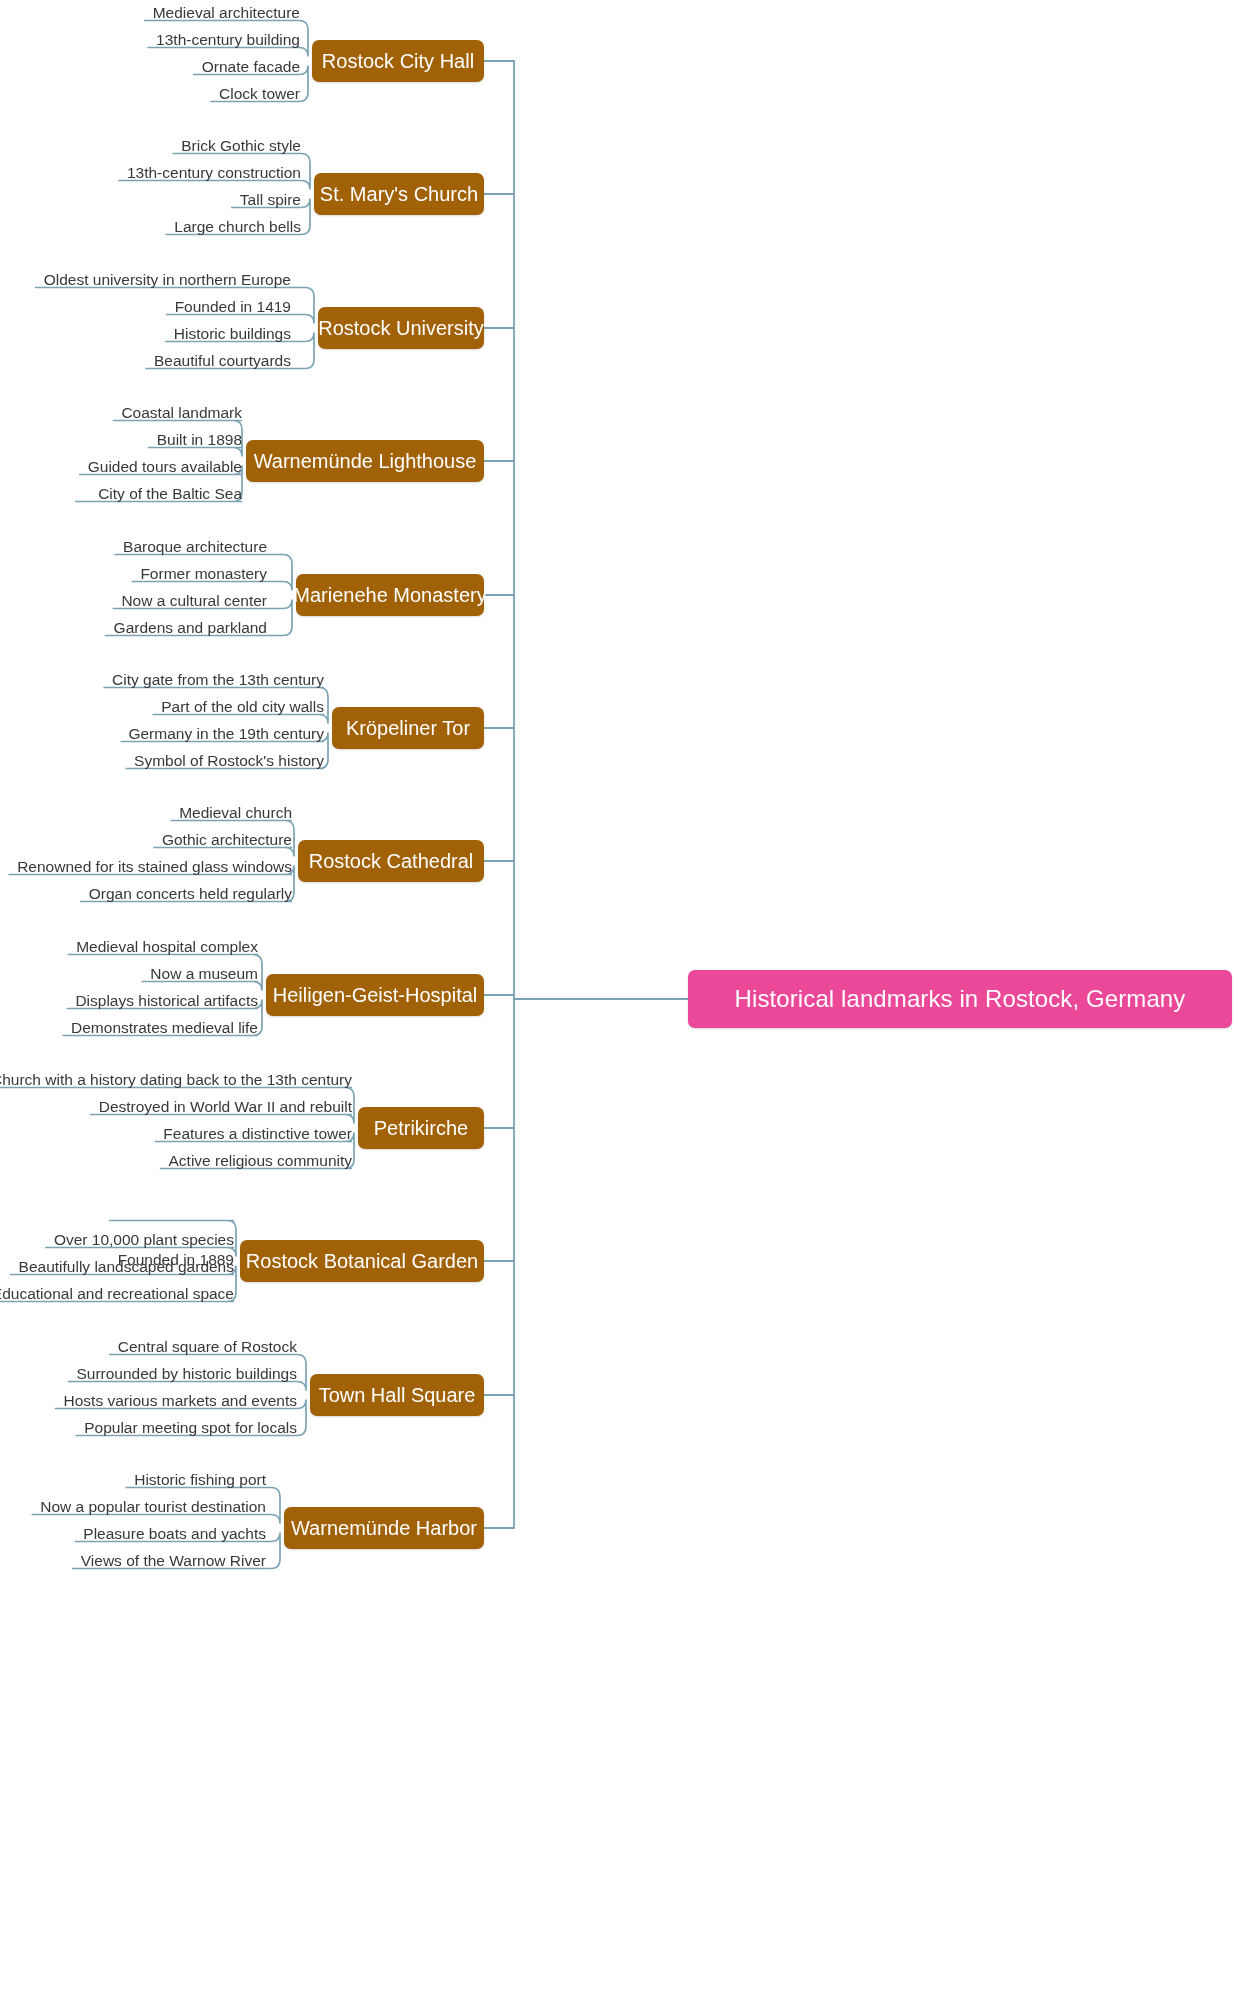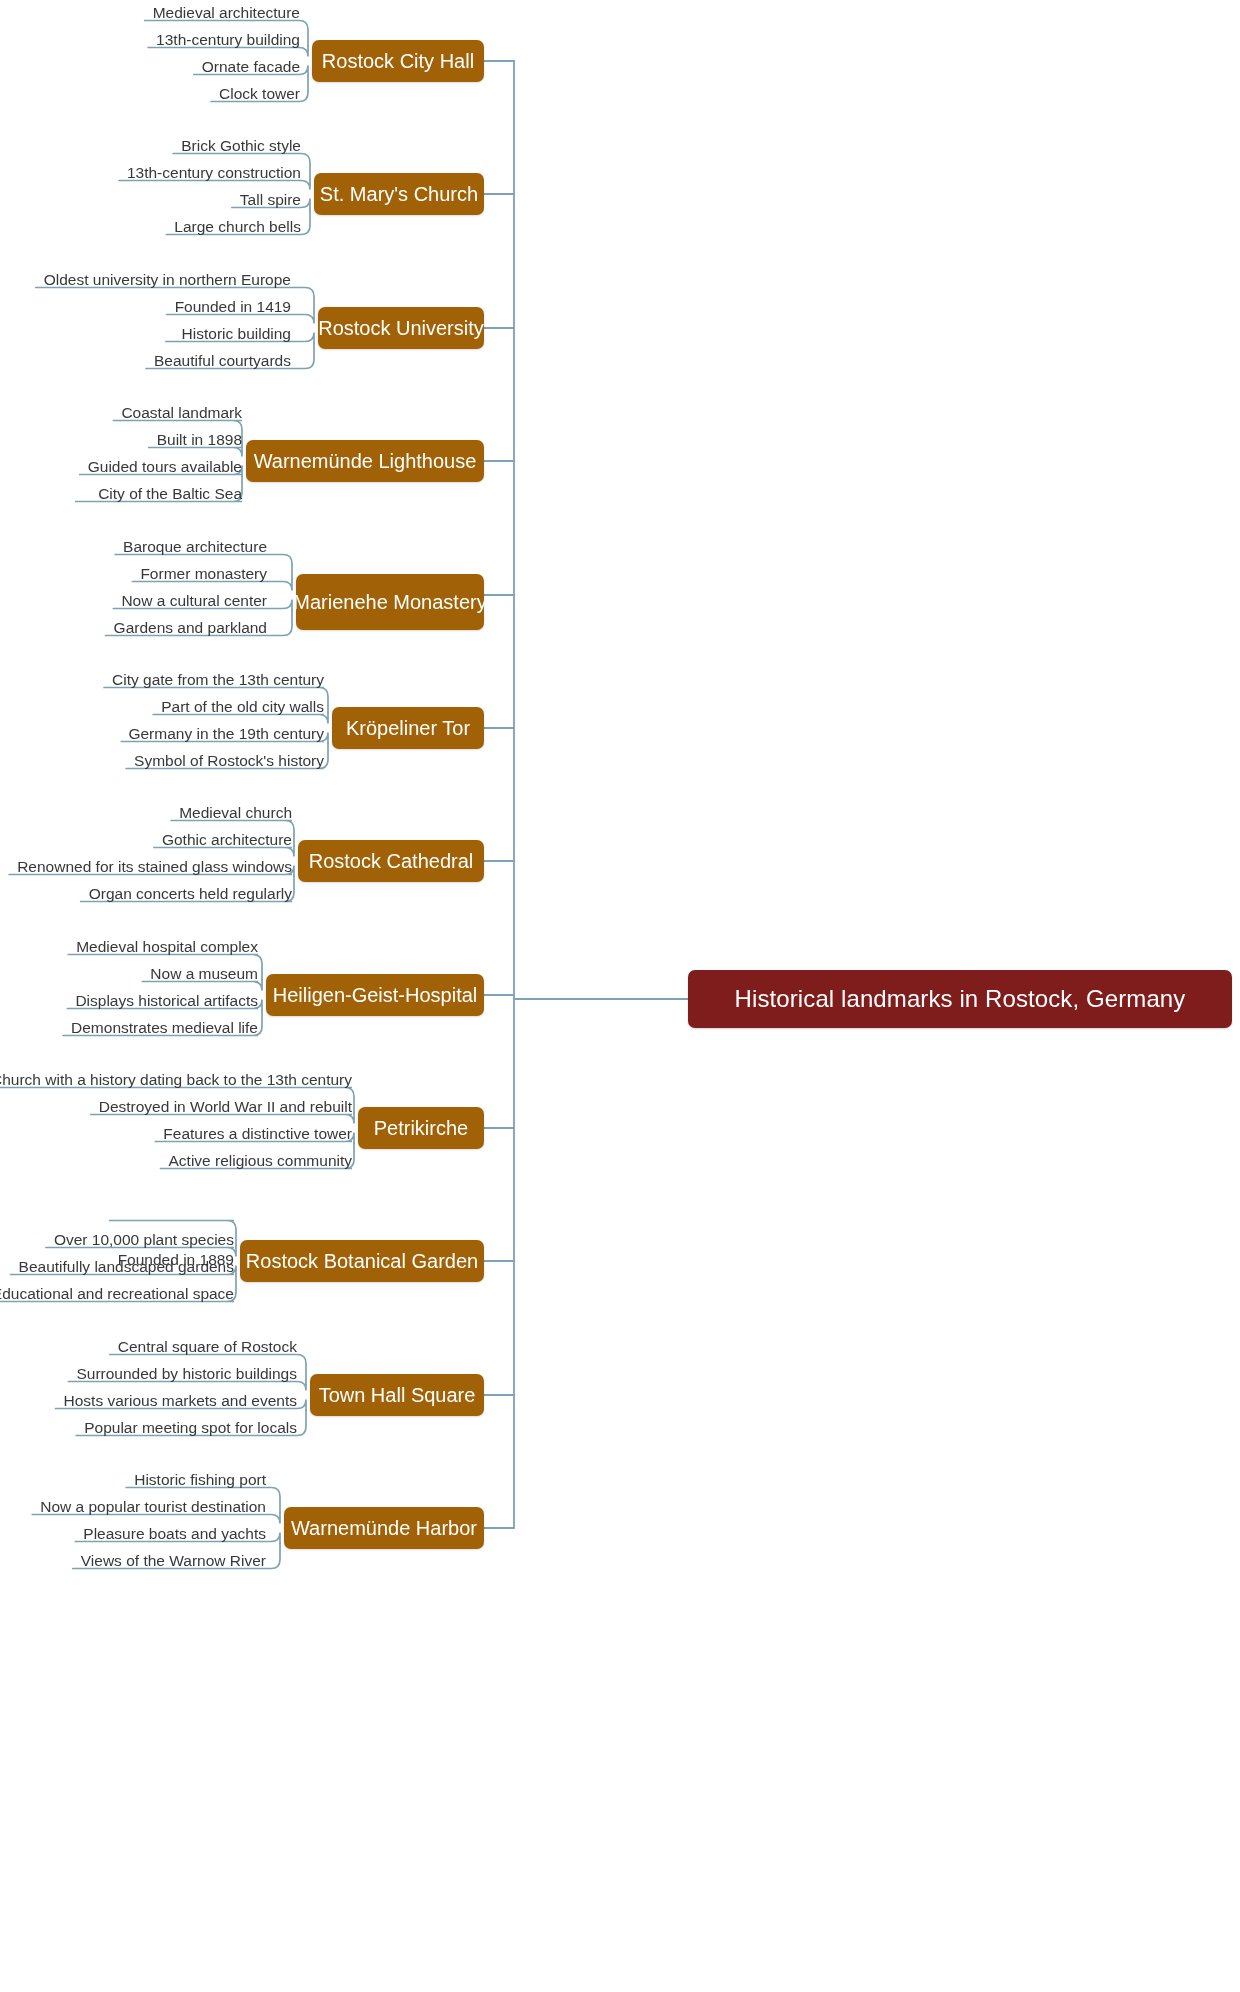--- a/index.html
+++ b/index.html
@@ -17,21 +17,21 @@
   #wires{
     position:absolute;
     left:0;top:0;
     width:1240px;height:1992px;
     pointer-events:none;
   }
   
   .root-node{
     position:absolute;
     box-sizing:border-box;
-    background:#7f1d1d;
+    background:#ec4899;
     color:#ffffff;
     border-radius:7px;
     display:flex;
     align-items:center;
     justify-content:center;
     font-size:24px;
     letter-spacing:.1px;
     white-space:nowrap;
     box-shadow:0 1px 2px rgba(0,0,0,.18);
     z-index:5;
@@ -140,28 +140,28 @@
       <div class="leaf" style="right: 940px; top: 58.5px;">Ornate facade</div>
       <div class="leaf" style="right: 940px; top: 85.5px;">Clock tower</div>
       <div class="branch-node" style="left: 314px; top: 173px; width: 170px; height: 42px;">St. Mary's Church</div>
       <div class="leaf" style="right: 939px; top: 137.5px;">Brick Gothic style</div>
       <div class="leaf" style="right: 939px; top: 164.5px;">13th-century construction</div>
       <div class="leaf" style="right: 939px; top: 191.5px;">Tall spire</div>
       <div class="leaf" style="right: 939px; top: 218.5px;">Large church bells</div>
       <div class="branch-node" style="left: 318px; top: 307px; width: 166px; height: 42px;">Rostock University</div>
       <div class="leaf" style="right: 949px; top: 271.5px;">Oldest university in northern Europe</div>
       <div class="leaf" style="right: 949px; top: 298.5px;">Founded in 1419</div>
-      <div class="leaf" style="right: 949px; top: 325.5px;">Historic building</div>
+      <div class="leaf" style="right: 949px; top: 325.5px;">Historic buildings</div>
       <div class="leaf" style="right: 949px; top: 352.5px;">Beautiful courtyards</div>
       <div class="branch-node" style="left: 246px; top: 440px; width: 238px; height: 42px;">Warnemünde Lighthouse</div>
       <div class="leaf" style="right: 998px; top: 404.5px;">Coastal landmark</div>
       <div class="leaf" style="right: 998px; top: 431.5px;">Built in 1898</div>
       <div class="leaf" style="right: 998px; top: 458.5px;">Guided tours available</div>
       <div class="leaf" style="right: 998px; top: 485.5px;">City of the Baltic Sea</div>
-      <div class="branch-node" style="left: 296px; top: 574px; width: 188px; height: 56px;">Marienehe Monastery</div>
+      <div class="branch-node" style="left: 296px; top: 574px; width: 188px; height: 42px;">Marienehe Monastery</div>
       <div class="leaf" style="right: 973px; top: 538.5px;">Baroque architecture</div>
       <div class="leaf" style="right: 973px; top: 565.5px;">Former monastery</div>
       <div class="leaf" style="right: 973px; top: 592.5px;">Now a cultural center</div>
       <div class="leaf" style="right: 973px; top: 619.5px;">Gardens and parkland</div>
       <div class="branch-node" style="left: 332px; top: 707px; width: 152px; height: 42px;">Kröpeliner Tor</div>
       <div class="leaf" style="right: 916px; top: 671.5px;">City gate from the 13th century</div>
       <div class="leaf" style="right: 916px; top: 698.5px;">Part of the old city walls</div>
       <div class="leaf" style="right: 916px; top: 725.5px;">Germany in the 19th century</div>
       <div class="leaf" style="right: 916px; top: 752.5px;">Symbol of Rostock's history</div>
       <div class="branch-node" style="left: 298px; top: 840px; width: 186px; height: 42px;">Rostock Cathedral</div>

